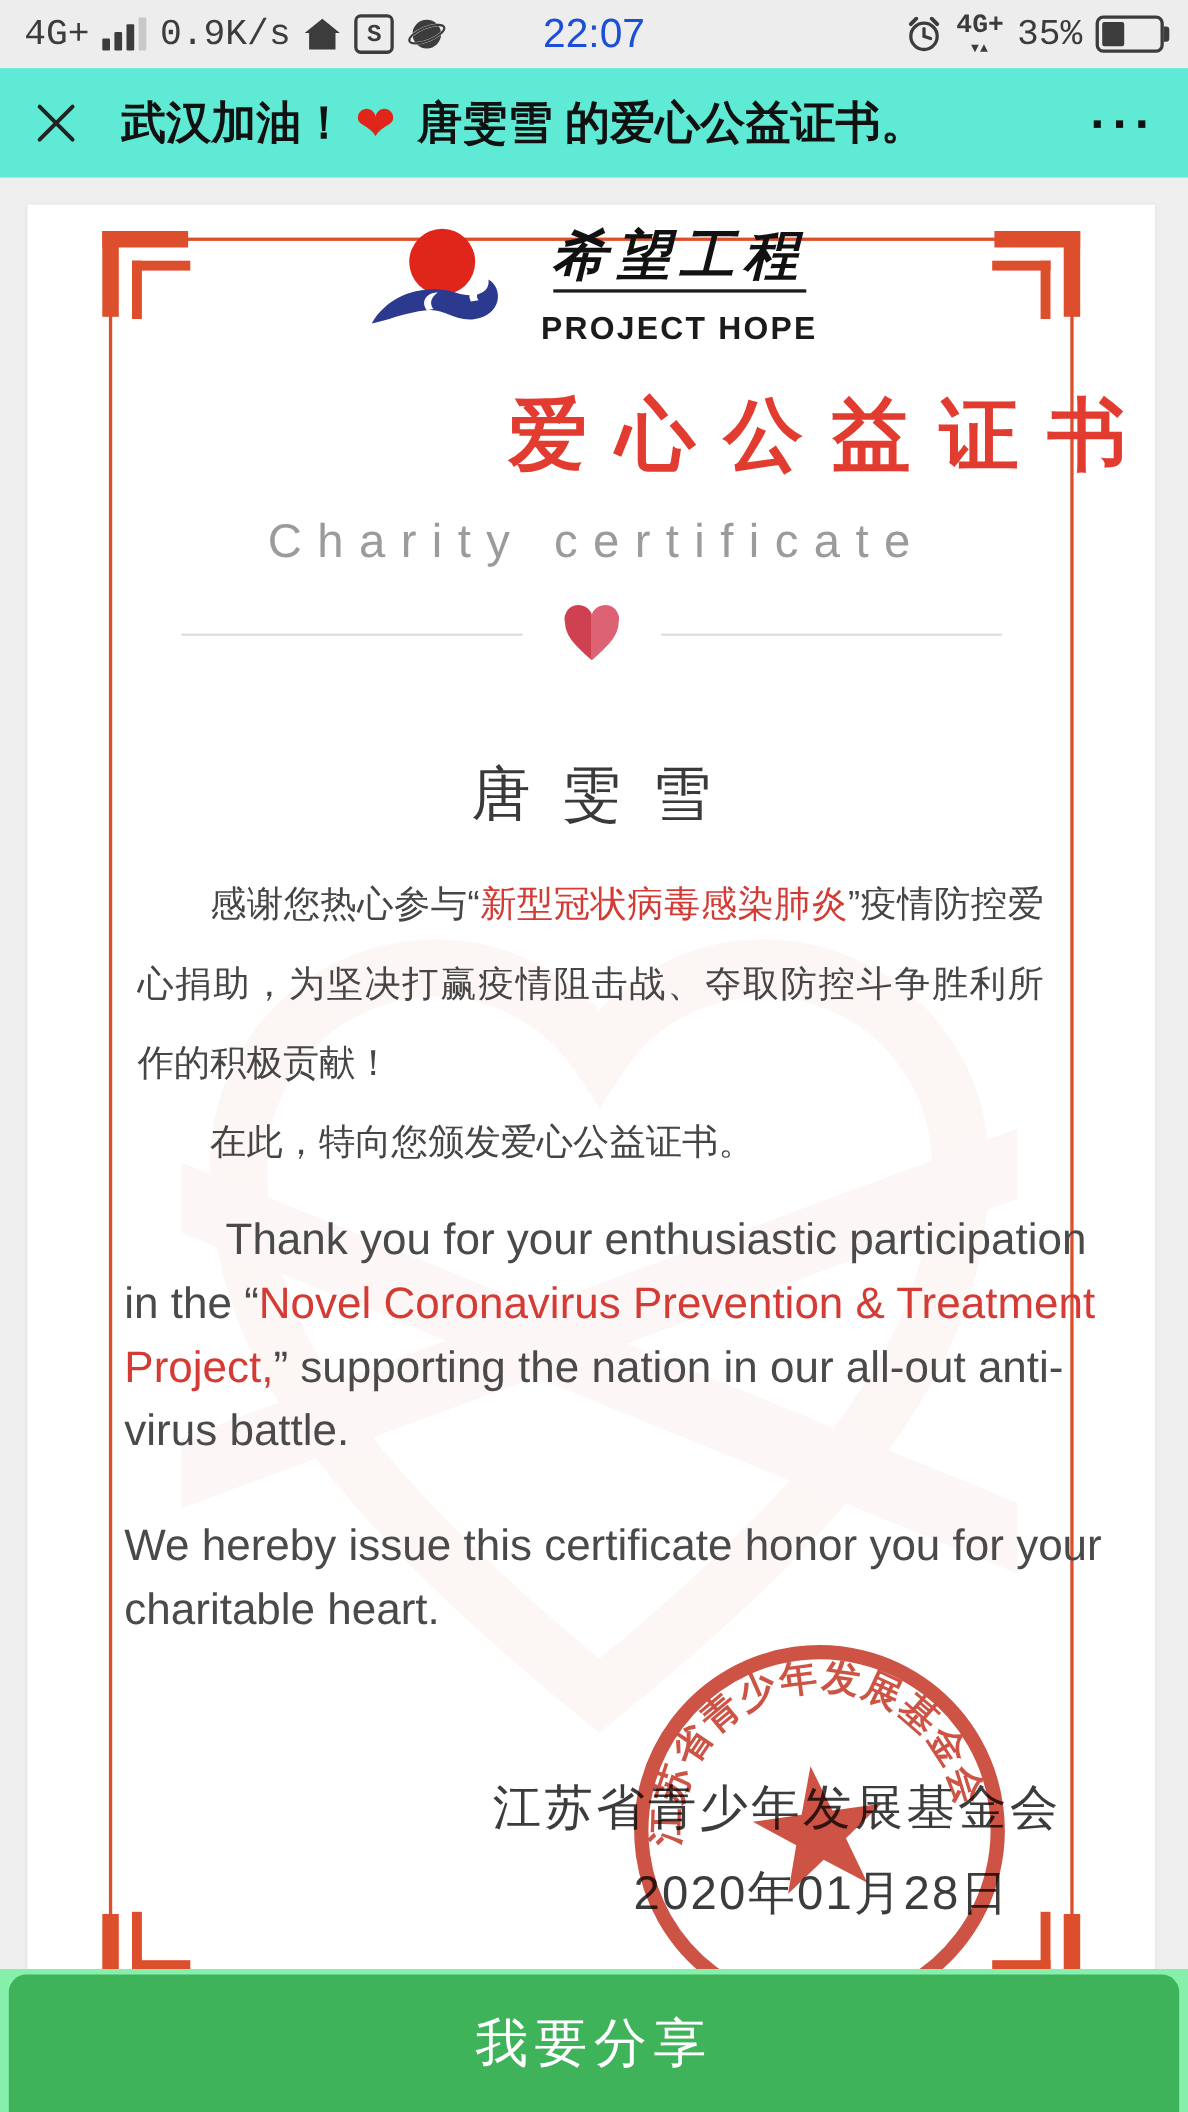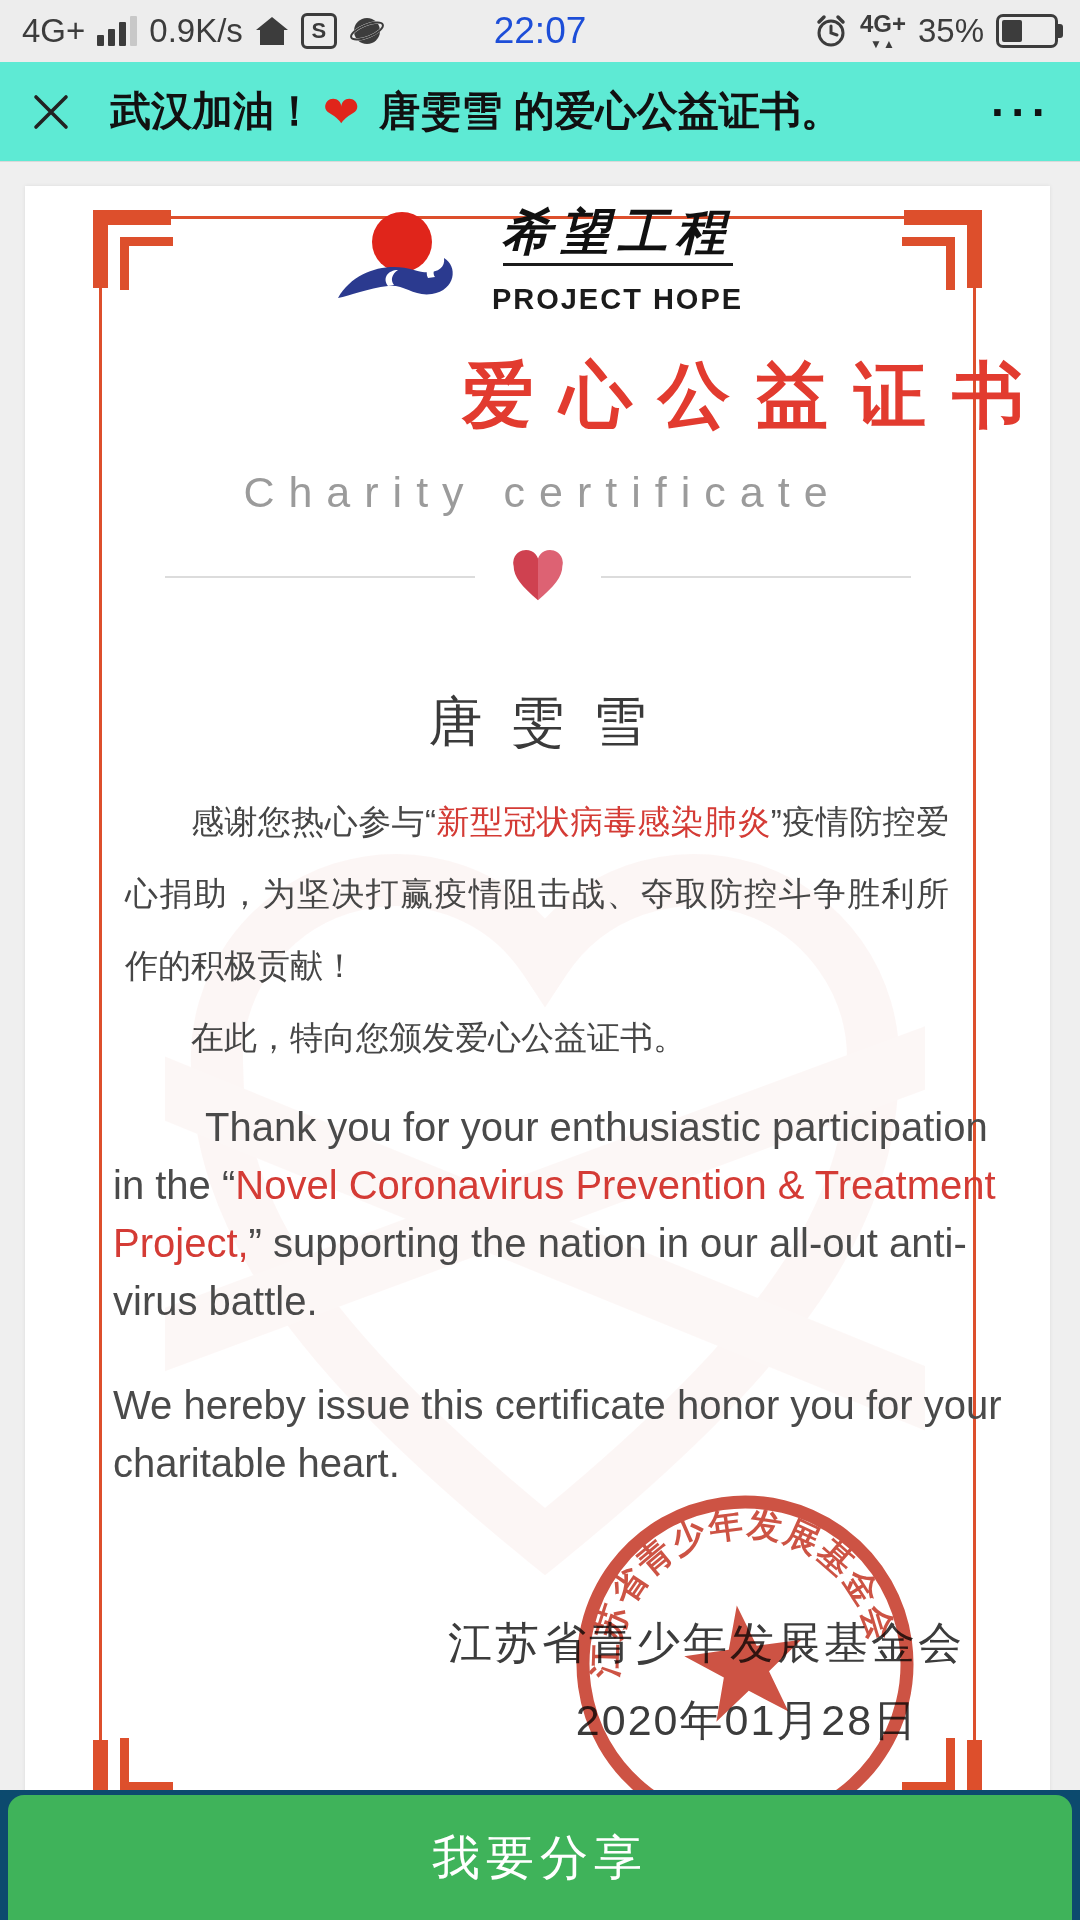--- a/index.html
+++ b/index.html
@@ -4,21 +4,21 @@
 <style>
   html,body{margin:0;padding:0;}
   body{width:1080px;height:1920px;overflow:hidden;background:#efefef;
        font-family:"Liberation Sans","DejaVu Sans",sans-serif;-webkit-font-smoothing:antialiased;}
   .screen{position:relative;width:1080px;height:1920px;background:#efefef;}
 
   
   .status-bar{position:absolute;top:0;left:0;width:1080px;height:62px;background:#ededed;
               display:flex;align-items:center;justify-content:space-between;color:#3c3c3c;
               padding:0 22px;box-sizing:border-box;font-size:33px;}
-  .sb-left,.sb-right{display:flex;align-items:center;gap:12px;}
+  .sb-left,.sb-right{display:flex;align-items:center;gap:12px;font-family:Liberation Mono, monospace;}
   .sb-center{position:absolute;left:50%;transform:translateX(-50%);font-size:37px;color:#1d4ed8;}
   .sig{display:flex;align-items:flex-end;gap:4px;height:30px;}
   .sig i{display:block;width:7px;background:#3c3c3c;border-radius:1px;}
   .sig i:nth-child(1){height:11px}.sig i:nth-child(2){height:17px}
   .sig i:nth-child(3){height:24px}.sig i:nth-child(4){height:30px;background:#c8c8c8;}
   .s-badge{width:30px;height:30px;border:3px solid #3c3c3c;border-radius:6px;display:flex;
            align-items:center;justify-content:center;font-size:22px;font-weight:bold;color:#3c3c3c;}
   .net-col{display:flex;flex-direction:column;align-items:center;line-height:1;}
   .net-col .nt{font-size:24px;font-weight:bold;}
   .net-col .arr{font-size:12px;letter-spacing:1px;margin-top:2px;}
@@ -45,21 +45,21 @@
   .corner .inner{position:absolute;top:27px;left:27px;width:44px;height:44px;
                  border-top:9px solid #dd4f2c;border-left:9px solid #dd4f2c;}
   .corner.tl{left:68px;top:24px;}
   .corner.tr{right:68px;top:24px;transform:rotate(90deg);}
   .corner.br{right:68px;bottom:102px;transform:rotate(180deg);}
   .corner.bl{left:68px;bottom:102px;transform:rotate(270deg);}
 
   .watermark{position:absolute;left:140px;top:640px;opacity:0.16;pointer-events:none;}
 
   .logo-row{position:absolute;left:0;right:0;top:18px;display:flex;justify-content:center;
-            align-items:flex-end;gap:28px;}
+            align-items:flex-start;gap:28px;}
   .logo-text{display:flex;flex-direction:column;align-items:center;}
   .logo-zh{font-family:"DejaVu Serif","Liberation Serif",serif;font-style:italic;font-weight:bold;
            font-size:50px;color:#111;letter-spacing:8px;line-height:1.1;}
   .logo-rule{width:230px;height:3px;background:#1b1b1b;margin:4px 0 4px 0;}
   .logo-en{font-size:29px;font-weight:bold;color:#1b1b1b;letter-spacing:2px;margin-top:13px;}
 
   .cert-title{position:absolute;left:0;right:0;top:162px;text-align:right;color:#e23b2f;
               font-size:72px;font-weight:bold;letter-spacing:26px;padding-left:26px;}
   .cert-sub{position:absolute;left:0;right:0;top:282px;text-align:center;color:#9b9b9b;
             font-size:43px;letter-spacing:14px;padding-left:10px;}
@@ -81,21 +81,21 @@
   .en-block p:first-child{text-indent:2.3em;}
 
   .issuer{position:absolute;right:85px;top:1428px;color:#3c3c3c;font-size:44px;letter-spacing:3px;}
   .issue-date{position:absolute;left:472px;width:500px;top:1506px;text-align:center;
               color:#3c3c3c;font-size:43px;letter-spacing:2px;}
 
   .stamp{position:absolute;left:538px;top:1296px;transform:rotate(-8deg);opacity:.88;
          mix-blend-mode:multiply;pointer-events:none;}
 
   
-  .footer{position:absolute;left:0;top:1790px;width:1080px;height:130px;background:#0c4a6e;}
+  .footer{position:absolute;left:0;top:1790px;width:1080px;height:130px;background:#86efac;}
   .share-btn{position:absolute;left:8px;right:8px;top:5px;height:125px;background:#3fb35a;
              border:none;border-radius:16px 16px 0 0;color:#ffffff;font-size:48px;
              letter-spacing:6px;font-family:inherit;}
 </style>
 </head>
 <body>
 
 <div class="screen">
 
   <div class="status-bar">

